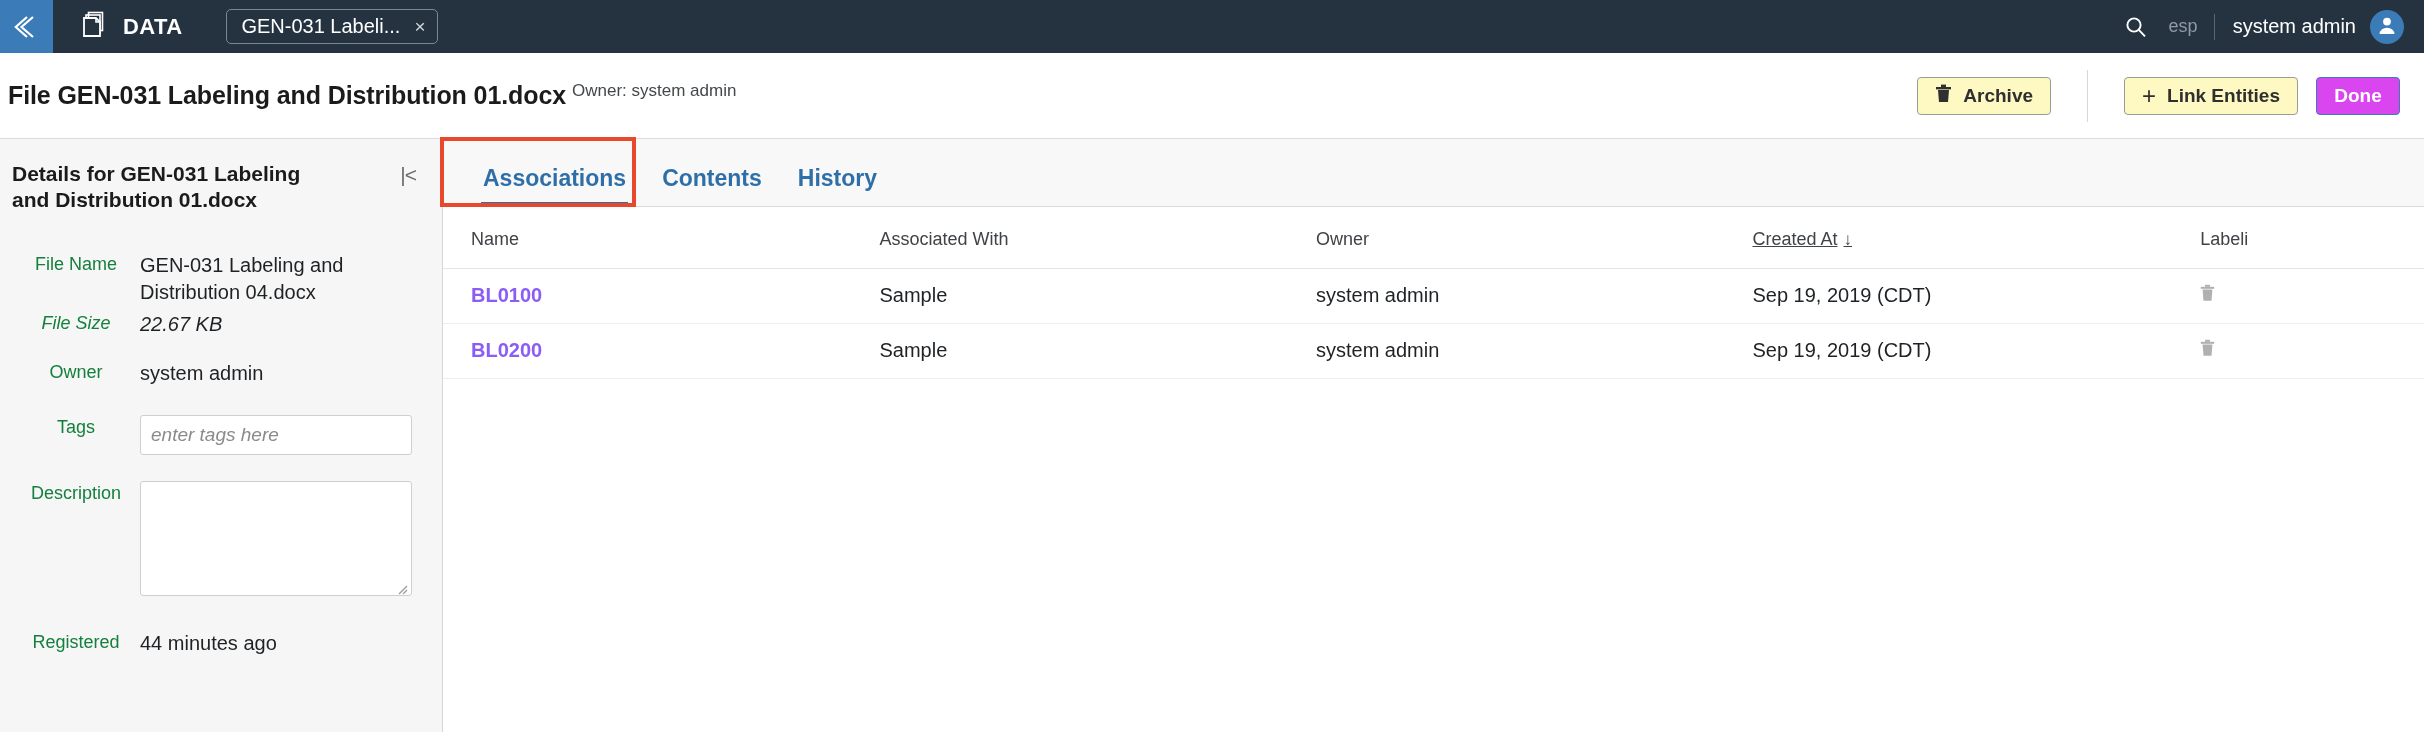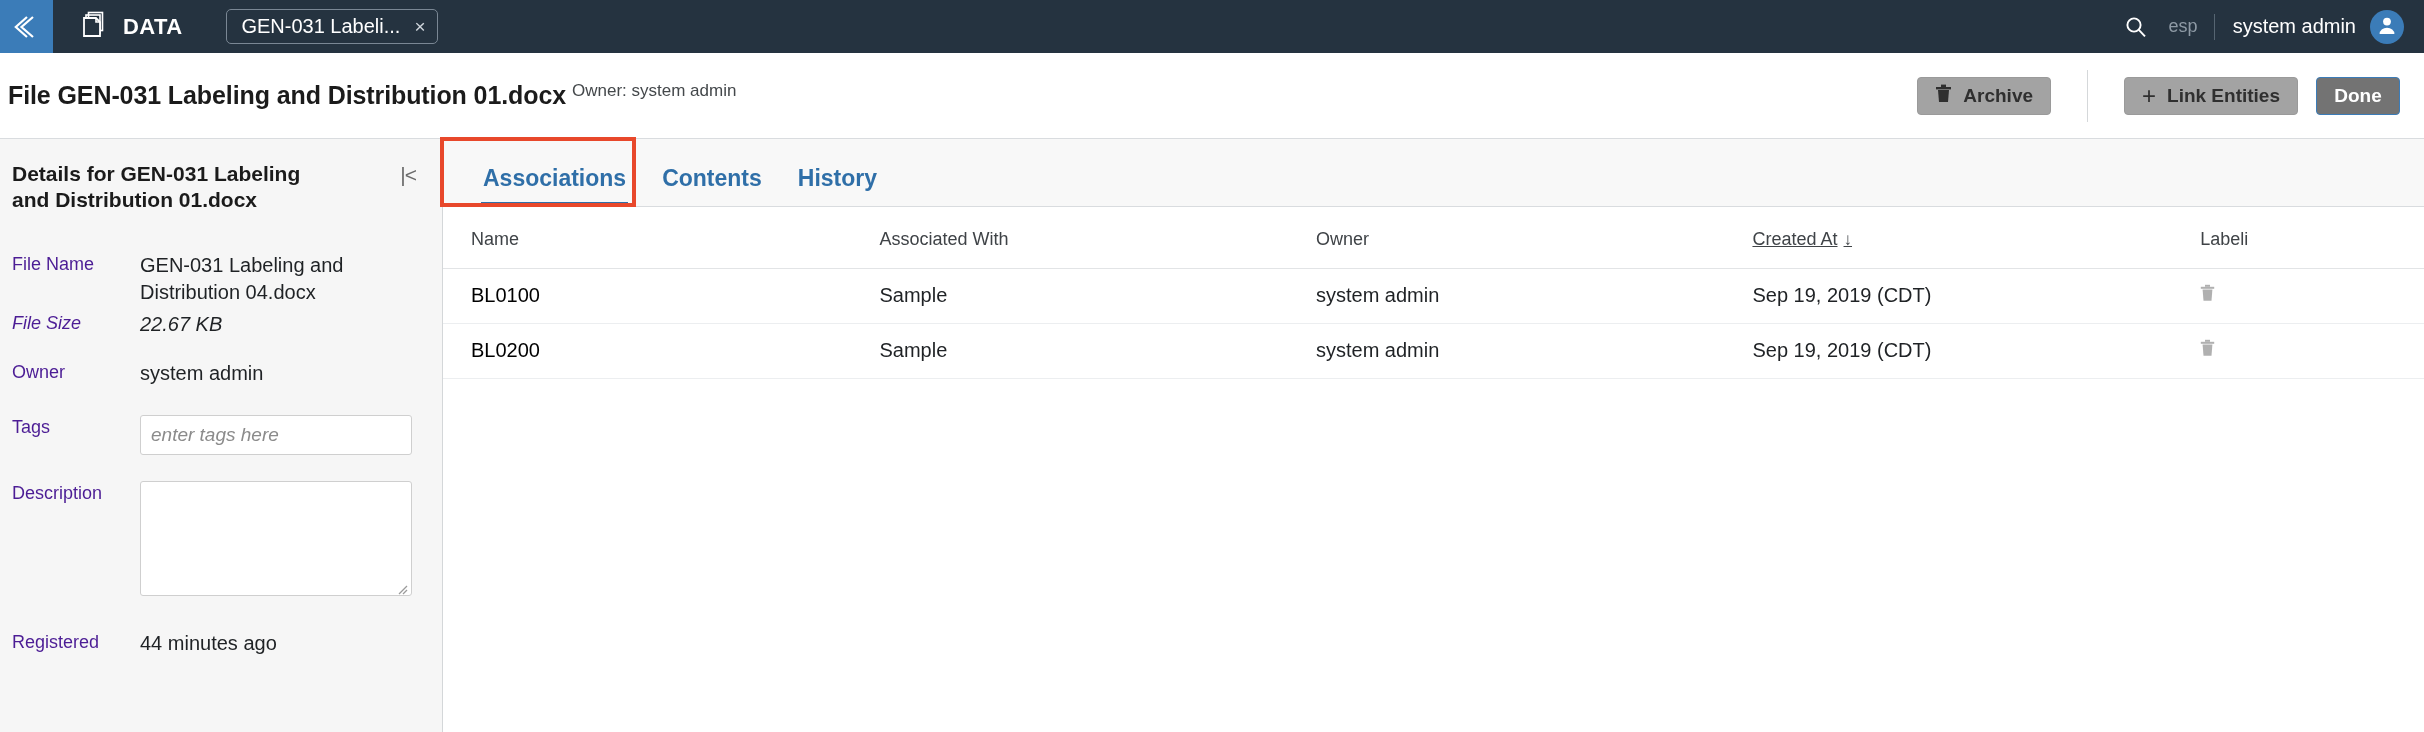--- a/index.html
+++ b/index.html
@@ -128,36 +128,36 @@
     font-size: 17px;
     color: #44484b;
   }
   .title-actions {
     margin-left: auto;
     display: flex;
     align-items: center;
   }
   .btn {
     border: 1px solid #9a9a9a;
-    background: #a3a3a3;
+    background: #fef9c3;
     border-radius: 4px;
     height: 38px;
     padding: 0 17px;
     display: flex;
     align-items: center;
     gap: 11px;
     font-size: 19px;
     font-weight: bold;
     color: #2f2f2f;
     cursor: pointer;
     font-family: "Liberation Sans", sans-serif;
     white-space: nowrap;
   }
   .btn-primary {
-    background: #737373;
+    background: #d946ef;
     border-color: #3b7cb8;
     color: #ffffff;
     justify-content: center;
   }
   .vsep {
     width: 1px;
     height: 52px;
     background: #d5d8da;
     margin: 0 36px;
   }
@@ -205,22 +205,23 @@
 
   .field-row {
     display: flex;
     align-items: flex-start;
     margin-top: 25px;
   }
   .field-label {
     width: 128px;
     flex: 0 0 128px;
     font-size: 18px;
-    color: #4c1d95;
+    color: #15803d;
     padding-top: 2px;
+    text-align: center;
   }
   .field-value {
     font-size: 20px;
     color: #1f2225;
     line-height: 1.35;
     max-width: 260px;
   }
   .tags-input {
     width: 272px;
     height: 40px;
@@ -324,22 +325,22 @@
     padding: 15px 0 16px 0;
     border-bottom: 1px solid #eceef0;
     vertical-align: middle;
   }
   .col-name   { width: 390px; padding-left: 28px !important; }
   .col-assoc  { width: 390px; }
   .col-owner  { width: 390px; }
   .col-date   { width: 400px; text-decoration: underline; }
   .col-del    { width: 200px; }
   .row-link {
-    color: #000000;
-    font-weight: normal;
+    color: #8b5cf6;
+    font-weight: bold;
     text-decoration: none;
     cursor: pointer;
   }
   .sort-arrow { font-size: 17px; margin-left: 6px; color: #3f4347; }
   .trash-cell { padding-left: 6px; }
   .trash-btn { background: none; border: none; cursor: pointer; padding: 0; display: inline-flex; }
 </style>
 </head>
 <body>
 

